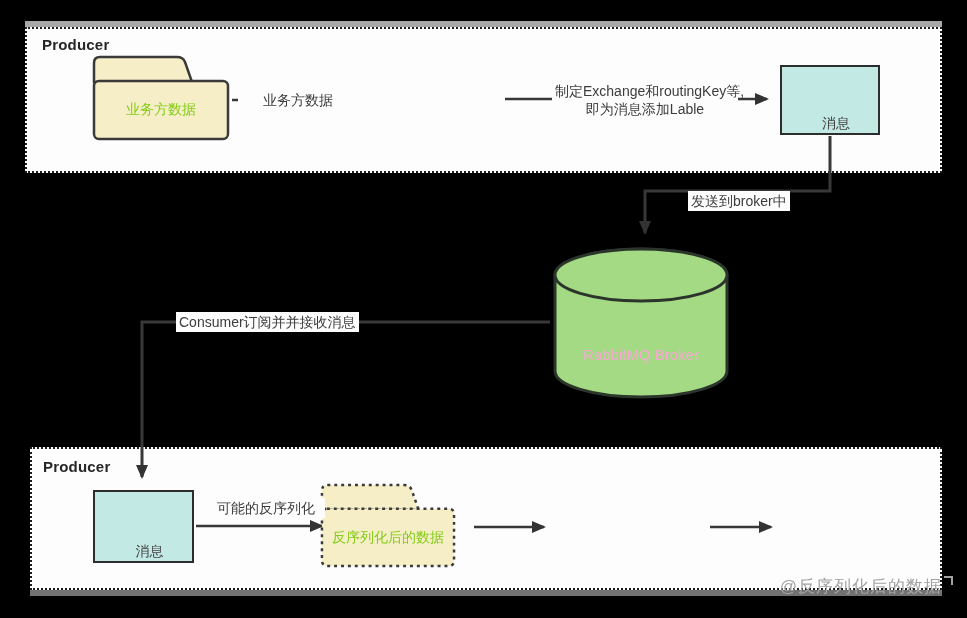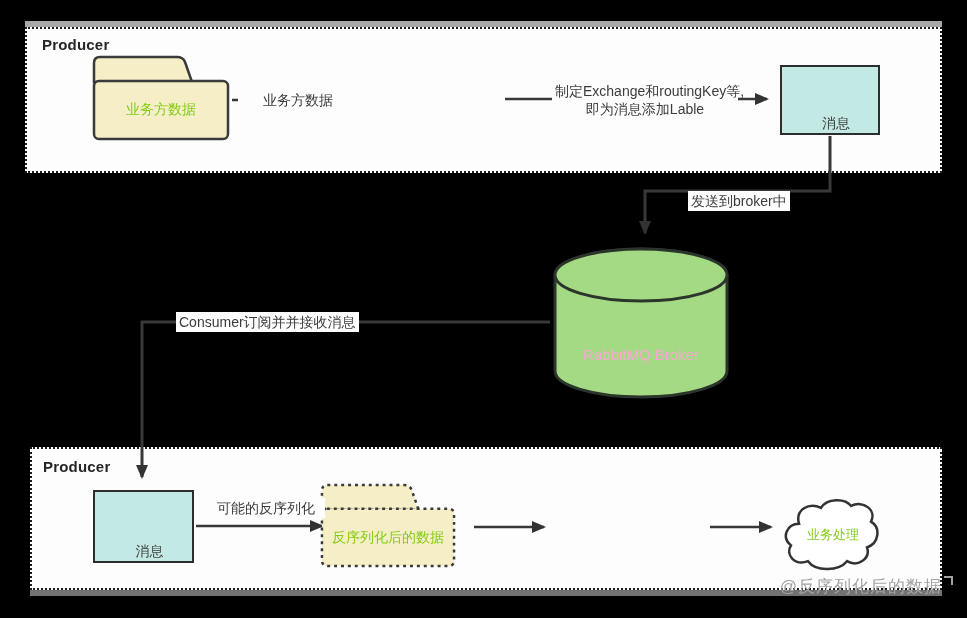--- a/index.html
+++ b/index.html
@@ -108,26 +108,20 @@
 
   <div id="folder-deserialized" class="folder">
     <svg viewBox="0 0 140 88" preserveAspectRatio="none">
       <path d="M3,28 L3,9 Q3,3 9,3 L86,3 Q92,3 94,8 L101,28 Z" fill="#f5eec6" stroke="#3a3a3a" stroke-width="2.5" stroke-dasharray="3,4"></path>
       <rect x="3" y="27" width="134" height="58" rx="5" fill="#f5eec6" stroke="#3a3a3a" stroke-width="2.5" stroke-dasharray="3,4"></rect>
     </svg>
     <div class="node-label">反序列化后的数据</div>
   </div>
 
 
-  <div id="cloud" class="abs">
-    <svg viewBox="0 0 100 80" preserveAspectRatio="none">
-      <path d="M25,66 C12,71 2,60 8,50 C-2,42 4,28 16,28 C12,14 26,6 38,12 C44,2 62,2 68,10 C80,4 94,14 88,26 C98,32 96,48 84,52 C88,64 74,72 64,66 C56,76 33,77 25,66 Z" fill="#ffffff" stroke="#333333" stroke-width="2.5"></path>
-    </svg>
-    <div class="node-label">业务处理</div>
-  </div>
 
   <div id="lbl-serialize" class="edge-label">业务方数据</div>
   <div id="lbl-labeling" class="edge-label">
     <div>制定Exchange和routingKey等,</div>
     <div>即为消息添加Lable</div>
   </div>
   <div id="lbl-send" class="edge-label">发送到broker中</div>
   <div id="lbl-subscribe" class="edge-label">Consumer订阅并并接收消息</div>
   <div id="lbl-deserialize" class="edge-label">可能的反序列化</div>
 

